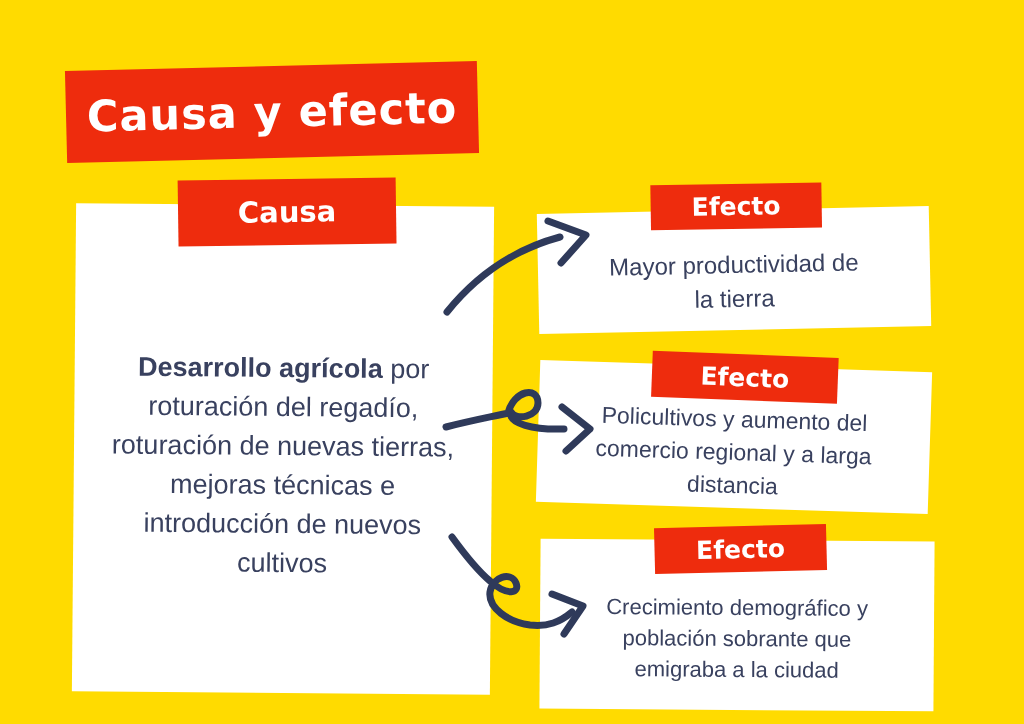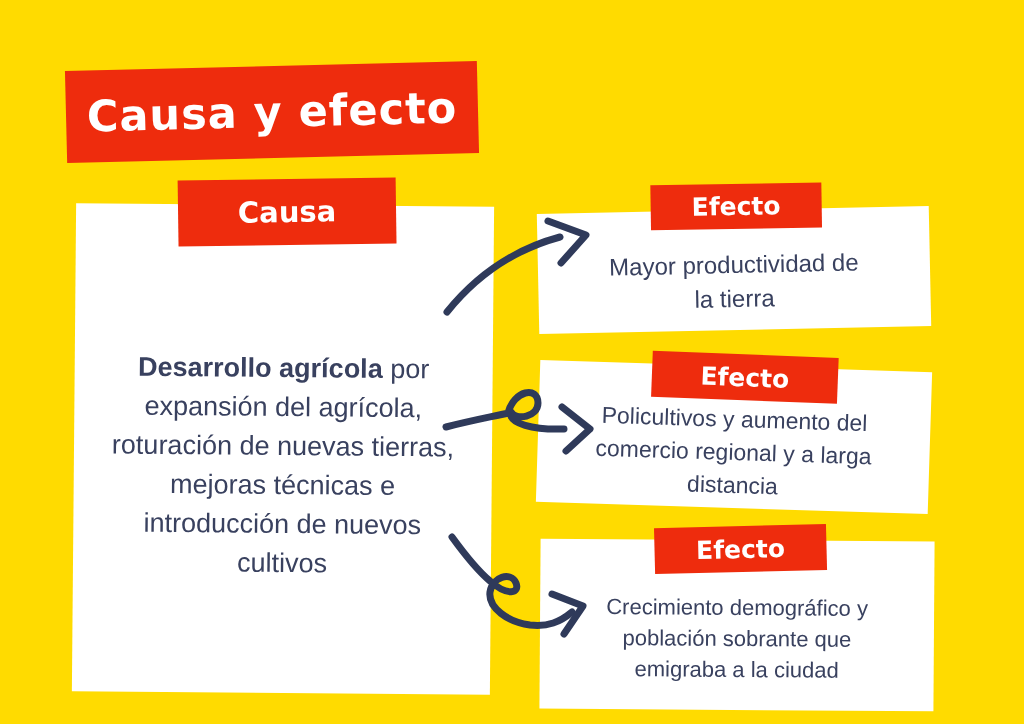--- a/index.html
+++ b/index.html
@@ -95,21 +95,21 @@
   <div class="banner title-banner">
     <span>Causa y efecto</span>
   </div>
 
   <div class="group cause-group">
     <div class="box"></div>
     <div class="tag">
       <span>Causa</span>
     </div>
     <div class="body">
-      <div class="inner"><b>Desarrollo agrícola</b><span> por expansión del agrícola, roturación de nuevas tierras, mejoras técnicas e introducción de nuevos cultivos</span></div>
+      <div class="inner"><b>Desarrollo agrícola</b><span> por roturación del regadío, roturación de nuevas tierras, mejoras técnicas e introducción de nuevos cultivos</span></div>
     </div>
   </div>
 
   <div class="group effect1-group">
     <div class="box"></div>
     <div class="tag">
       <span>Efecto</span>
     </div>
     <div class="body">
       <div class="inner">Mayor productividad de la tierra</div>

